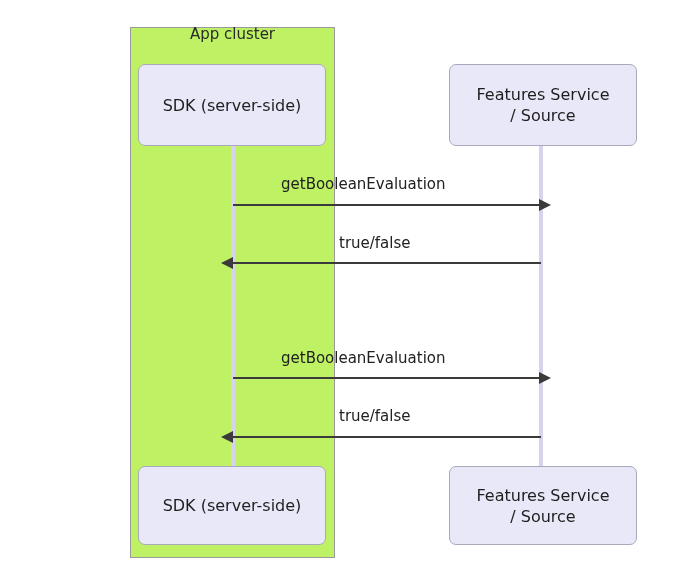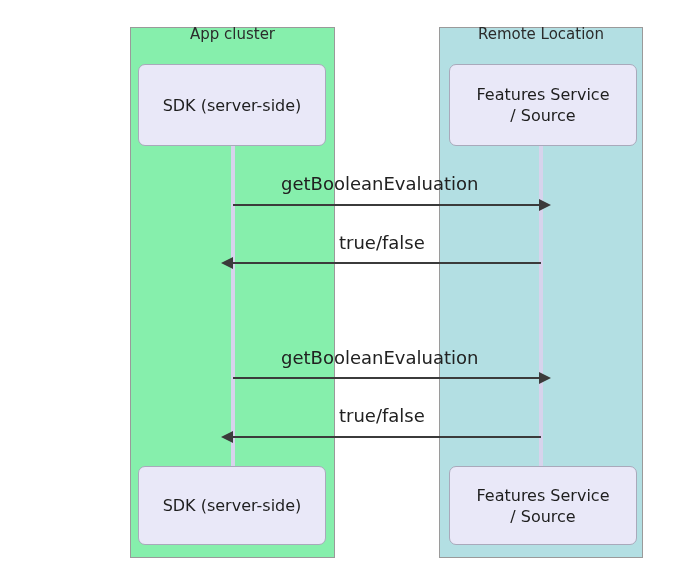--- a/index.html
+++ b/index.html
@@ -42,21 +42,21 @@
     color: #2b2b2b;
     white-space: nowrap;
     overflow: hidden;
   }
 
   #panel-app {
     left: 130px;
     top: 27px;
     width: 205px;
     height: 531px;
-    background: #86efac;
+    background: #bef264;
   }
   #panel-remote {
     left: 439px;
     top: 27px;
     width: 204px;
     height: 531px;
     background: #b3dfe3;
   }
 
   
@@ -91,21 +91,21 @@
   #actor-feat-bottom { left: 449px; top: 466px; width: 188px; height: 79px; }
 
   
   .msg {
     position: absolute;
     height: 2px;
     background: #3b3b3b;
   }
   .msg-label {
     position: absolute;
-    font-size: 18px;
+    font-size: 15px;
     line-height: 18px;
     color: #212121;
     white-space: nowrap;
     background: transparent;
   }
   .arrowhead {
     position: absolute;
     width: 0;
     height: 0;
     top: -5px;
@@ -164,23 +164,20 @@
 </style>
 </head>
 <body>
 
 <div id="canvas">
 
   <div class="panel" id="panel-app">
     <div class="panel-title">App cluster</div>
   </div>
 
-  <div class="panel" id="panel-remote">
-    <div class="panel-title">Remote Location</div>
-  </div>
 
   <div class="lifeline" id="lifeline-left"></div>
   <div class="lifeline" id="lifeline-right"></div>
 
   <div class="actor-box" id="actor-sdk-top">
     <span>SDK (server-side)</span>
   </div>
 
   <div class="actor-box" id="actor-feat-top">
     <span>

